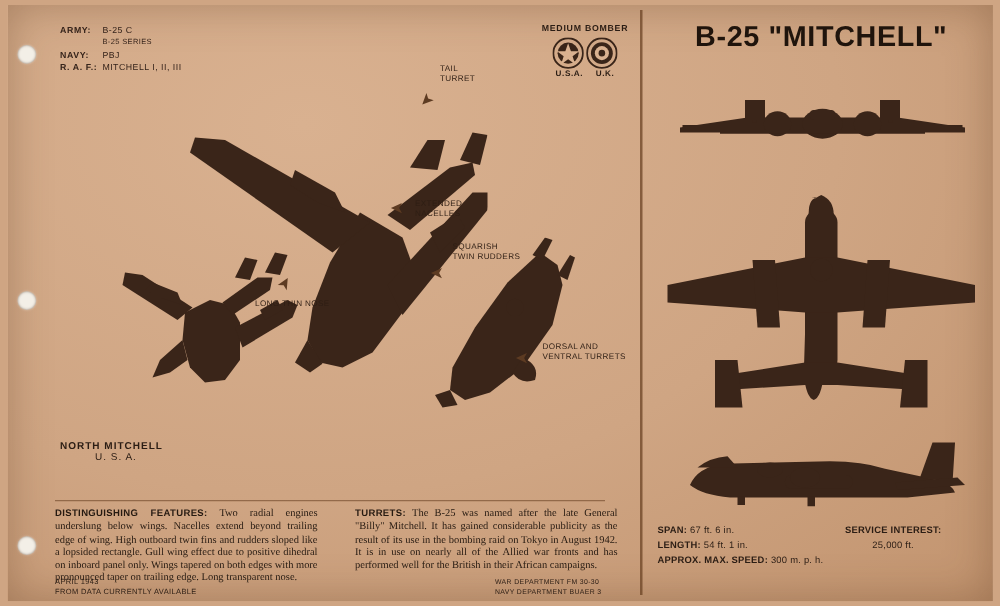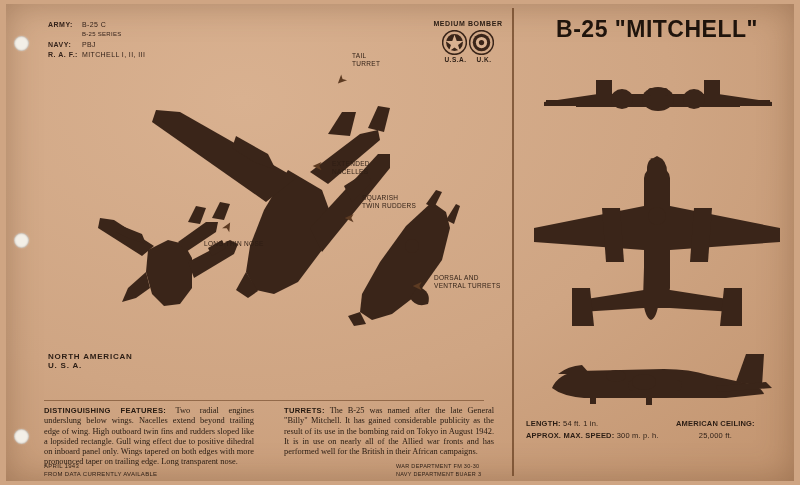--- a/index.html
+++ b/index.html
@@ -58,21 +58,21 @@
   .roundel{width:25px;height:25px;}
   .rcap{display:flex;justify-content:center;gap:10px;margin-top:1px;}
   .rcap span{font-family:"Liberation Sans", sans-serif;font-size:6.5px;font-weight:bold;letter-spacing:.5px;}
 
   
   .callout{position:absolute;font-family:"Liberation Sans", sans-serif;font-size:6.5px;line-height:1.3;letter-spacing:.3px;color:#2e1e14;text-transform:uppercase;}
   .arrow{position:absolute;color:#5d3b22;font-size:13px;line-height:1;}
 
   #maker{position:absolute;left:48px;top:352px;}
   #maker .m1{font-family:"Liberation Sans", sans-serif;font-size:8px;font-weight:bold;letter-spacing:.8px;}
-  #maker .m2{font-family:"Liberation Sans", sans-serif;font-size:8px;font-weight:bold;letter-spacing:.8px;}
+  #maker .m2{font-family:"Liberation Sans", sans-serif;font-size:8px;font-weight:normal;letter-spacing:.8px;margin-left:28px;}
 
   #scaleman{position:absolute;left:440px;top:320px;width:64px;text-align:center;}
   #scaleman .sm-fig{height:26px;}
   #scaleman .sm-t1{font-family:"Liberation Sans", sans-serif;font-size:9px;font-weight:bold;letter-spacing:.8px;}
   #scaleman .sm-t2{font-family:"Liberation Sans", sans-serif;font-size:7.5px;font-weight:bold;letter-spacing:.5px;}
 
   #hr-left{position:absolute;left:44px;top:400px;width:440px;height:1px;background:#6b4324;opacity:.6;}
 
   #textcols{position:absolute;left:44px;top:406px;width:448px;}
   .col{font-size:8.4px;line-height:1.22;text-align:justify;color:#261a11;}
@@ -212,21 +212,21 @@
     <div class="callout" style="left:362px;top:194px;">SQUARISH<br>TWIN RUDDERS</div>
     <span class="arrow" style="left:344px;top:212px;transform:rotate(180deg);">➤</span>
 
     <div class="callout" style="left:204px;top:240px;">LONG THIN NOSE</div>
     <span class="arrow" style="left:222px;top:220px;transform:rotate(-60deg);">➤</span>
 
     <div class="callout" style="left:434px;top:274px;">DORSAL AND<br>VENTRAL TURRETS</div>
     <span class="arrow" style="left:412px;top:280px;transform:rotate(180deg);">➤</span>
 
     <div id="maker">
-      <div class="m1">NORTH AMERICAN</div>
+      <div class="m1">NORTH MITCHELL</div>
       <div class="m2">U. S. A.</div>
     </div>
 
 
     <div id="hr-left"></div>
 
     <div id="textcols">
       <div class="col" id="colA">
         <b>DISTINGUISHING FEATURES:</b>
         <span>Two radial engines underslung below wings.  Nacelles extend beyond trailing edge of wing.  High outboard twin fins and rudders sloped like a lopsided rectangle.  Gull wing effect due to positive dihedral on inboard panel only.  Wings tapered on both edges with more pronounced taper on trailing edge.  Long transparent nose.</span>
@@ -298,25 +298,27 @@
         <path d="M176 34 L226 30 L232 36 L178 40 Z"></path>
         <rect x="88" y="28" width="54" height="11" rx="5"></rect>
         <ellipse cx="104" cy="30" rx="12" ry="8"></ellipse>
         <rect x="50" y="45" width="6" height="7"></rect>
         <rect x="106" y="45" width="6" height="8"></rect>
       </g>
     </svg>
 
     <div id="specs">
       <div class="sp-left">
+        <div><b>SPAN:</b>
+             <span>67 ft. 6 in.</span></div>
         <div><b>LENGTH:</b>
              <span>54 ft. 1 in.</span></div>
         <div><b>APPROX. MAX. SPEED:</b>
              <span>300 m. p. h.</span></div>
       </div>
       <div class="sp-right">
-        <div><b>AMERICAN CEILING:</b></div>
+        <div><b>SERVICE INTEREST:</b></div>
         <div>25,000 ft.</div>
       </div>
     </div>
 
   </div>
 </div>
 
 </body></html>

